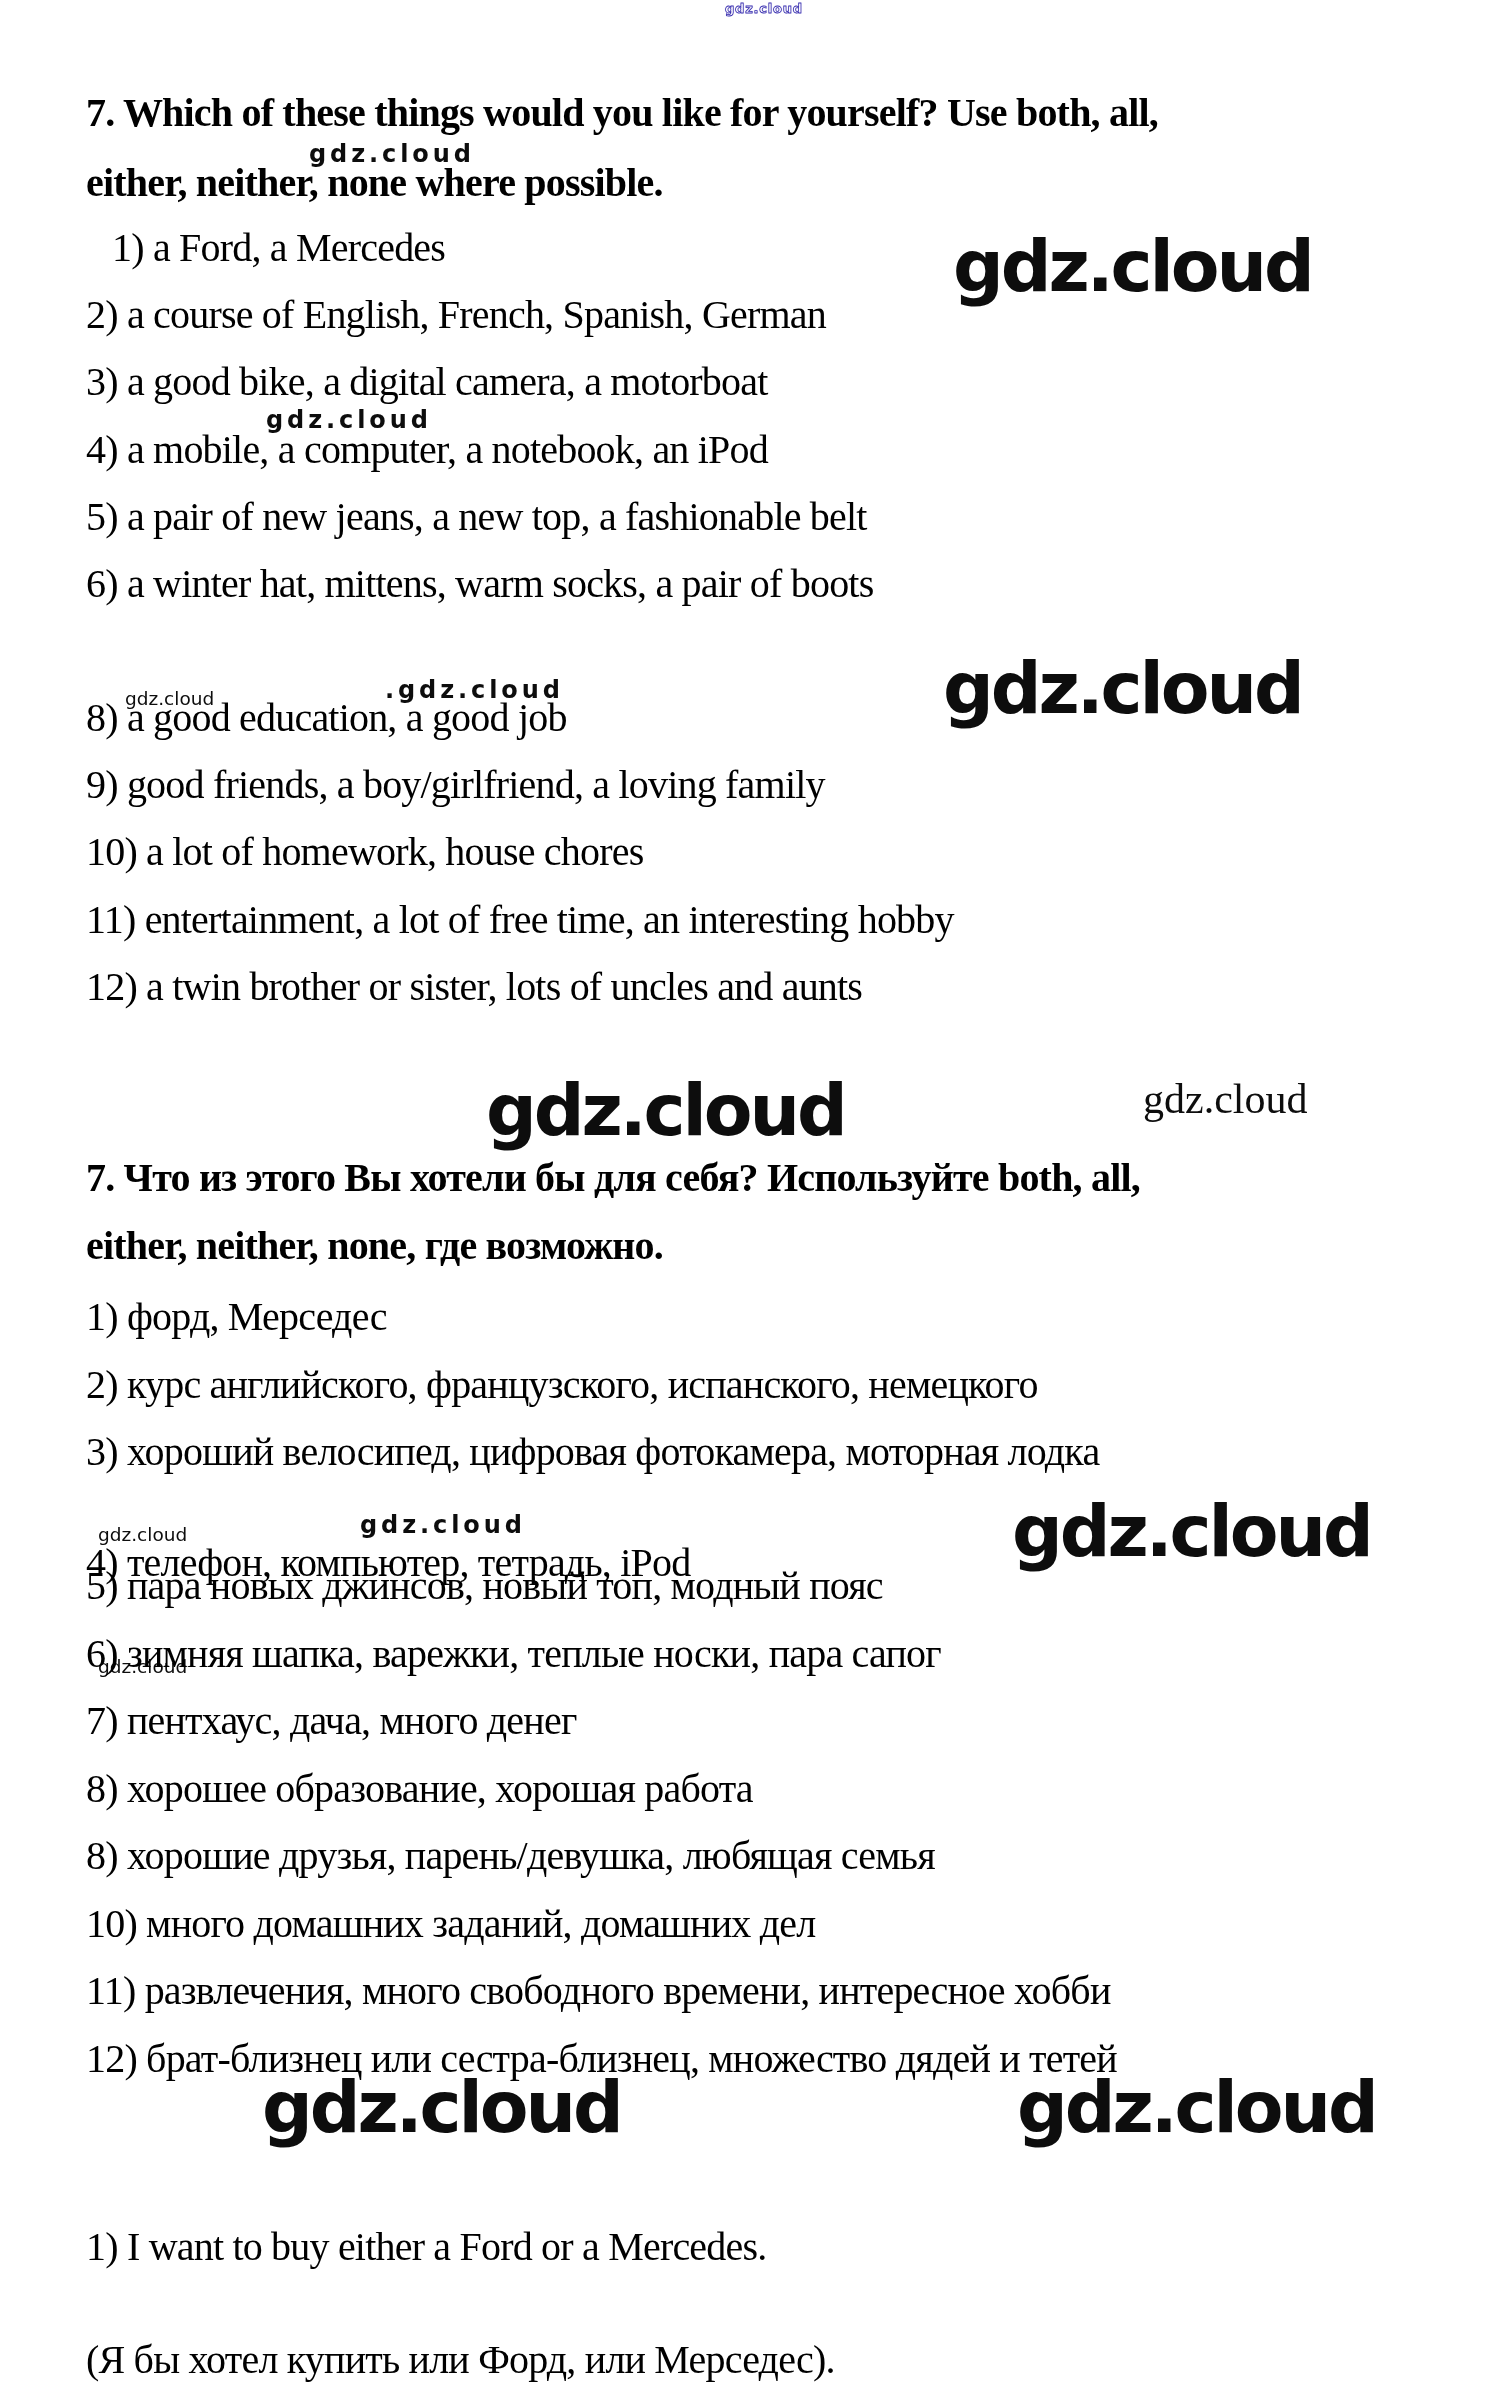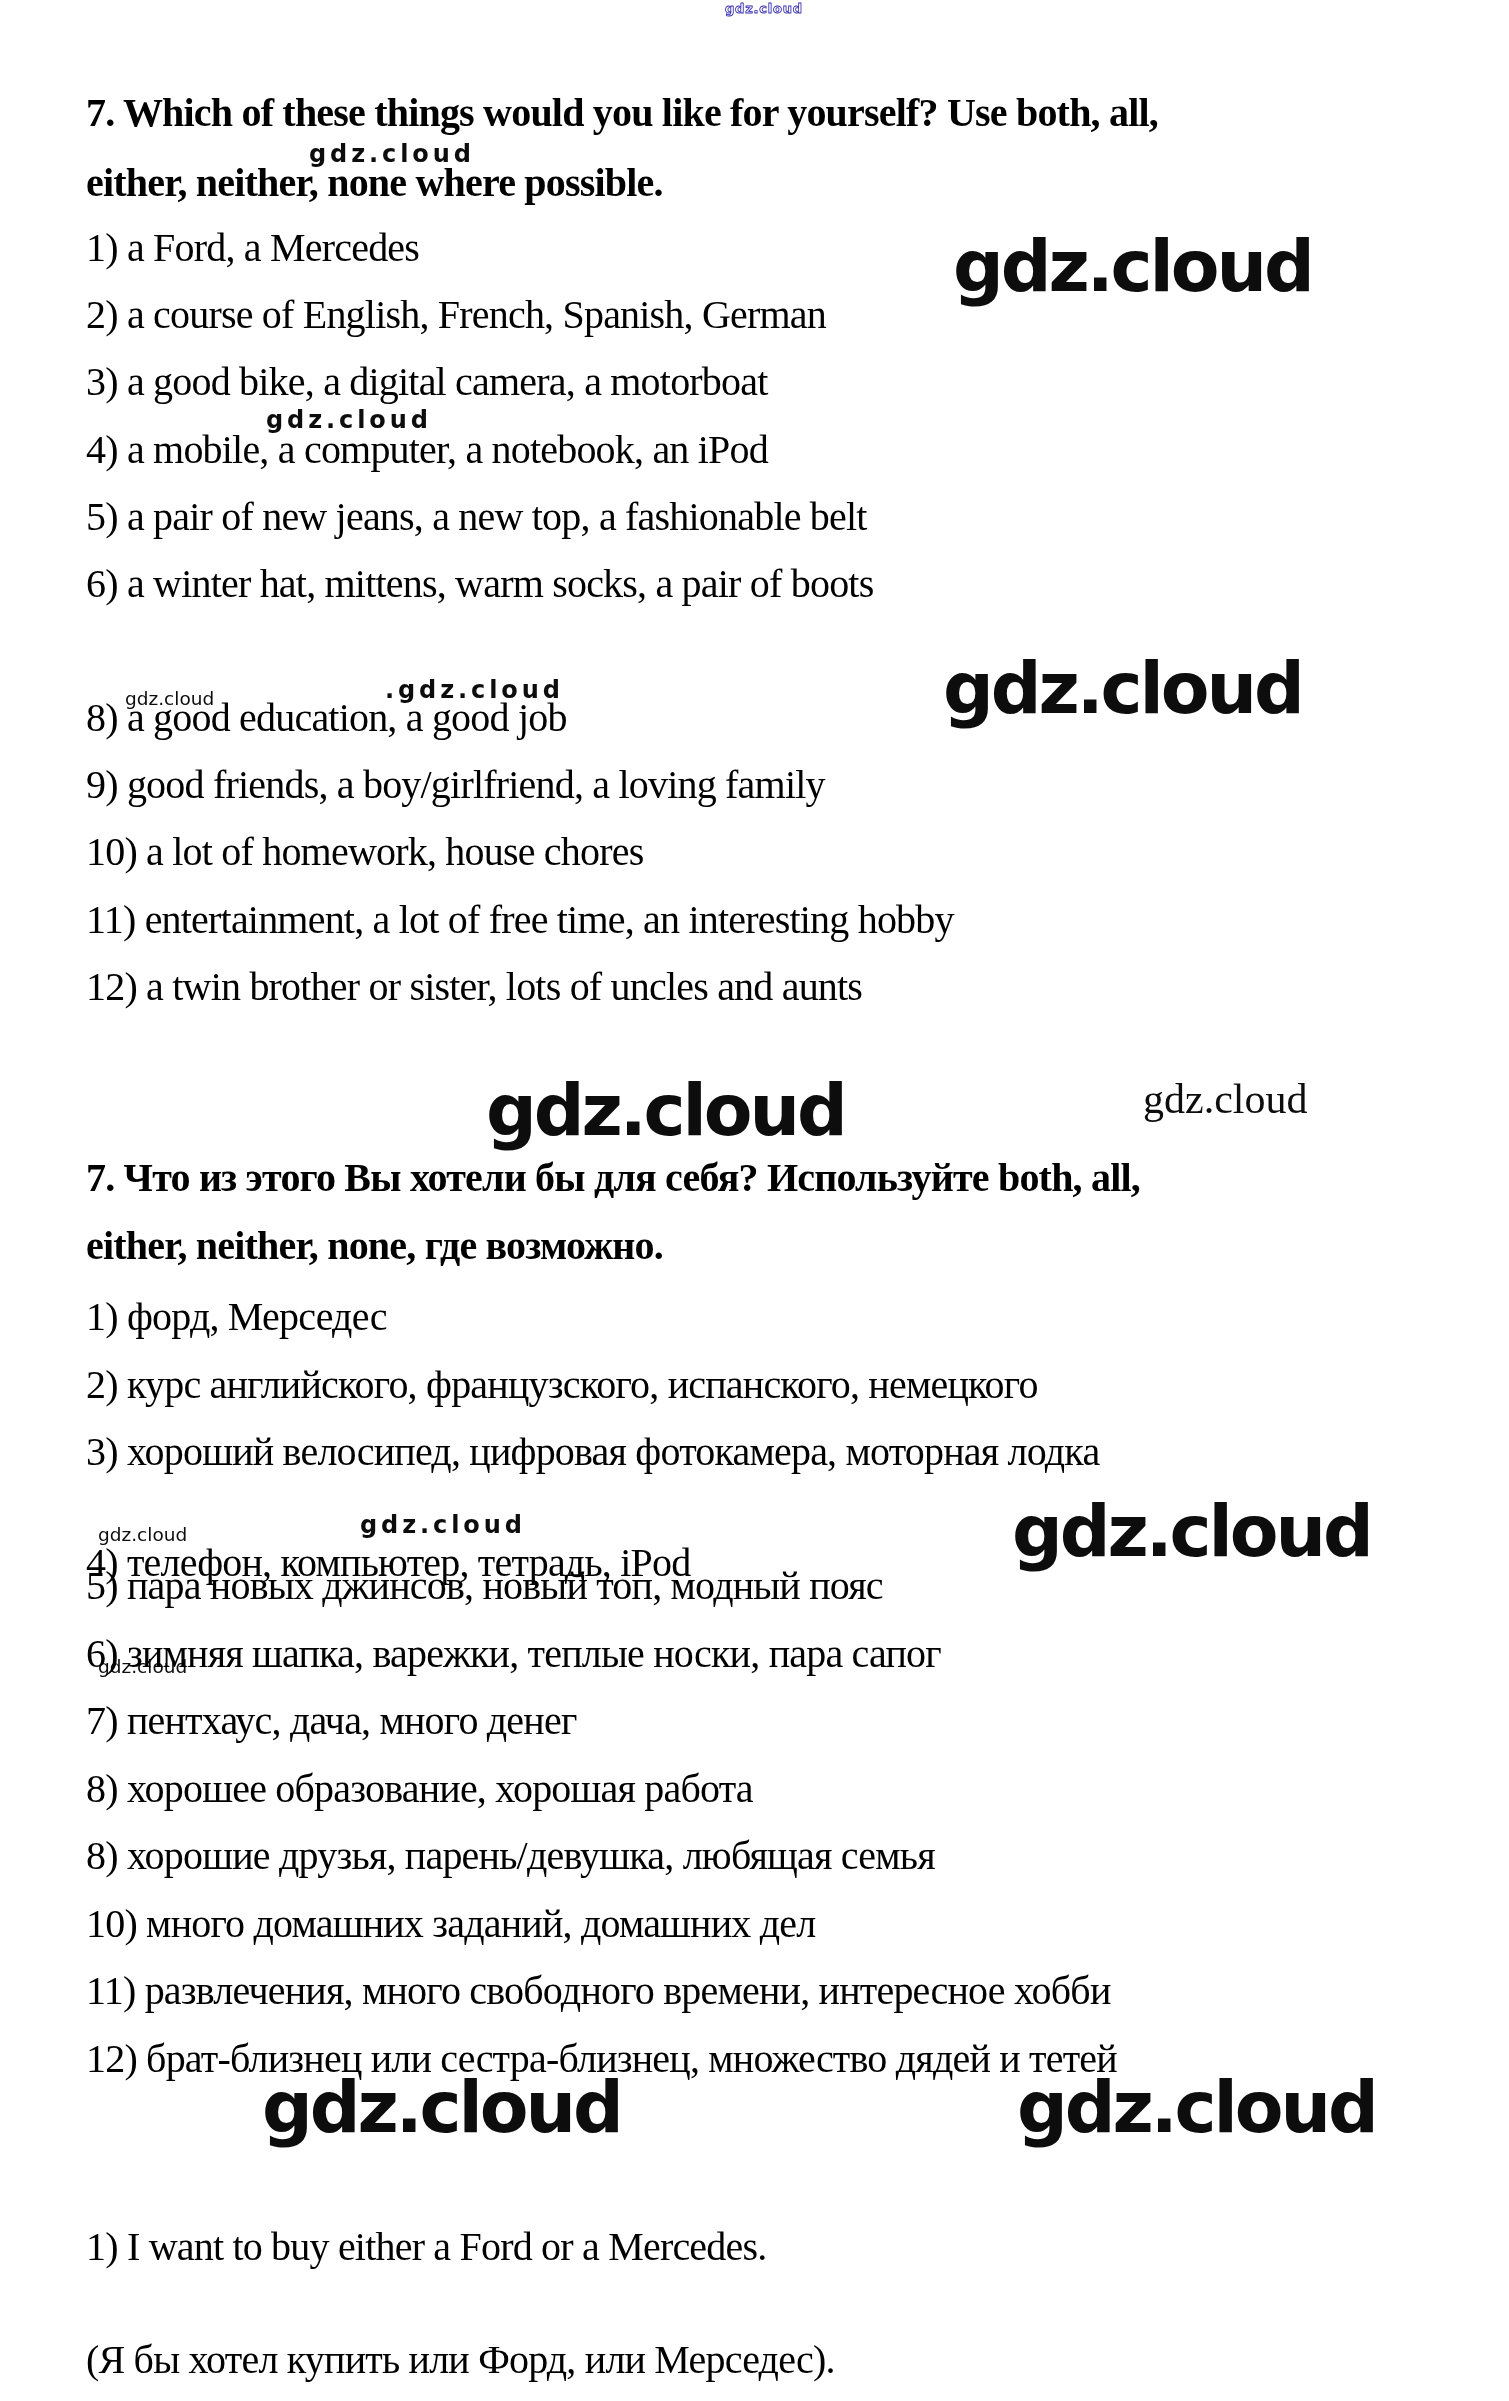--- a/index.html
+++ b/index.html
@@ -78,21 +78,21 @@
   <div class="wm wm-small" style="left:98px; top:1526px;">gdz.cloud</div>
   <div class="wm wm-med" style="left:360px; top:1513px;">gdz.cloud</div>
   <div class="wm wm-big" style="left:1012px; top:1496px;">gdz.cloud</div>
   <div class="wm wm-small" style="left:98px; top:1658px;">gdz.cloud</div>
   <div class="wm wm-big" style="left:262px; top:2072px;">gdz.cloud</div>
   <div class="wm wm-big" style="left:1017px; top:2072px;">gdz.cloud</div>
 
   <div class="t bold" style="top:90px;">7. Which of these things would you like for yourself? Use both, all,</div>
   <div class="t bold" style="top:160px;">either, neither, none where possible.</div>
 
-  <div class="t" style="top:225px;">1) a Ford, a Mercedes</div>
+  <div class="t" style="top:225px;margin-left:26px;">1) a Ford, a Mercedes</div>
   <div class="t" style="top:292px;">2) a course of English, French, Spanish, German</div>
   <div class="t" style="top:359px;">3) a good bike, a digital camera, a motorboat</div>
   <div class="t" style="top:427px;">4) a mobile, a computer, a notebook, an iPod</div>
   <div class="t" style="top:494px;">5) a pair of new jeans, a new top, a fashionable belt</div>
   <div class="t" style="top:561px;">6) a winter hat, mittens, warm socks, a pair of boots</div>
   <div class="t" style="top:695px;">8) a good education, a good job</div>
   <div class="t" style="top:762px;">9) good friends, a boy/girlfriend, a loving family</div>
   <div class="t" style="top:829px;">10) a lot of homework, house chores</div>
   <div class="t" style="top:897px;">11) entertainment, a lot of free time, an interesting hobby</div>
   <div class="t" style="top:964px;">12) a twin brother or sister, lots of uncles and aunts</div>

